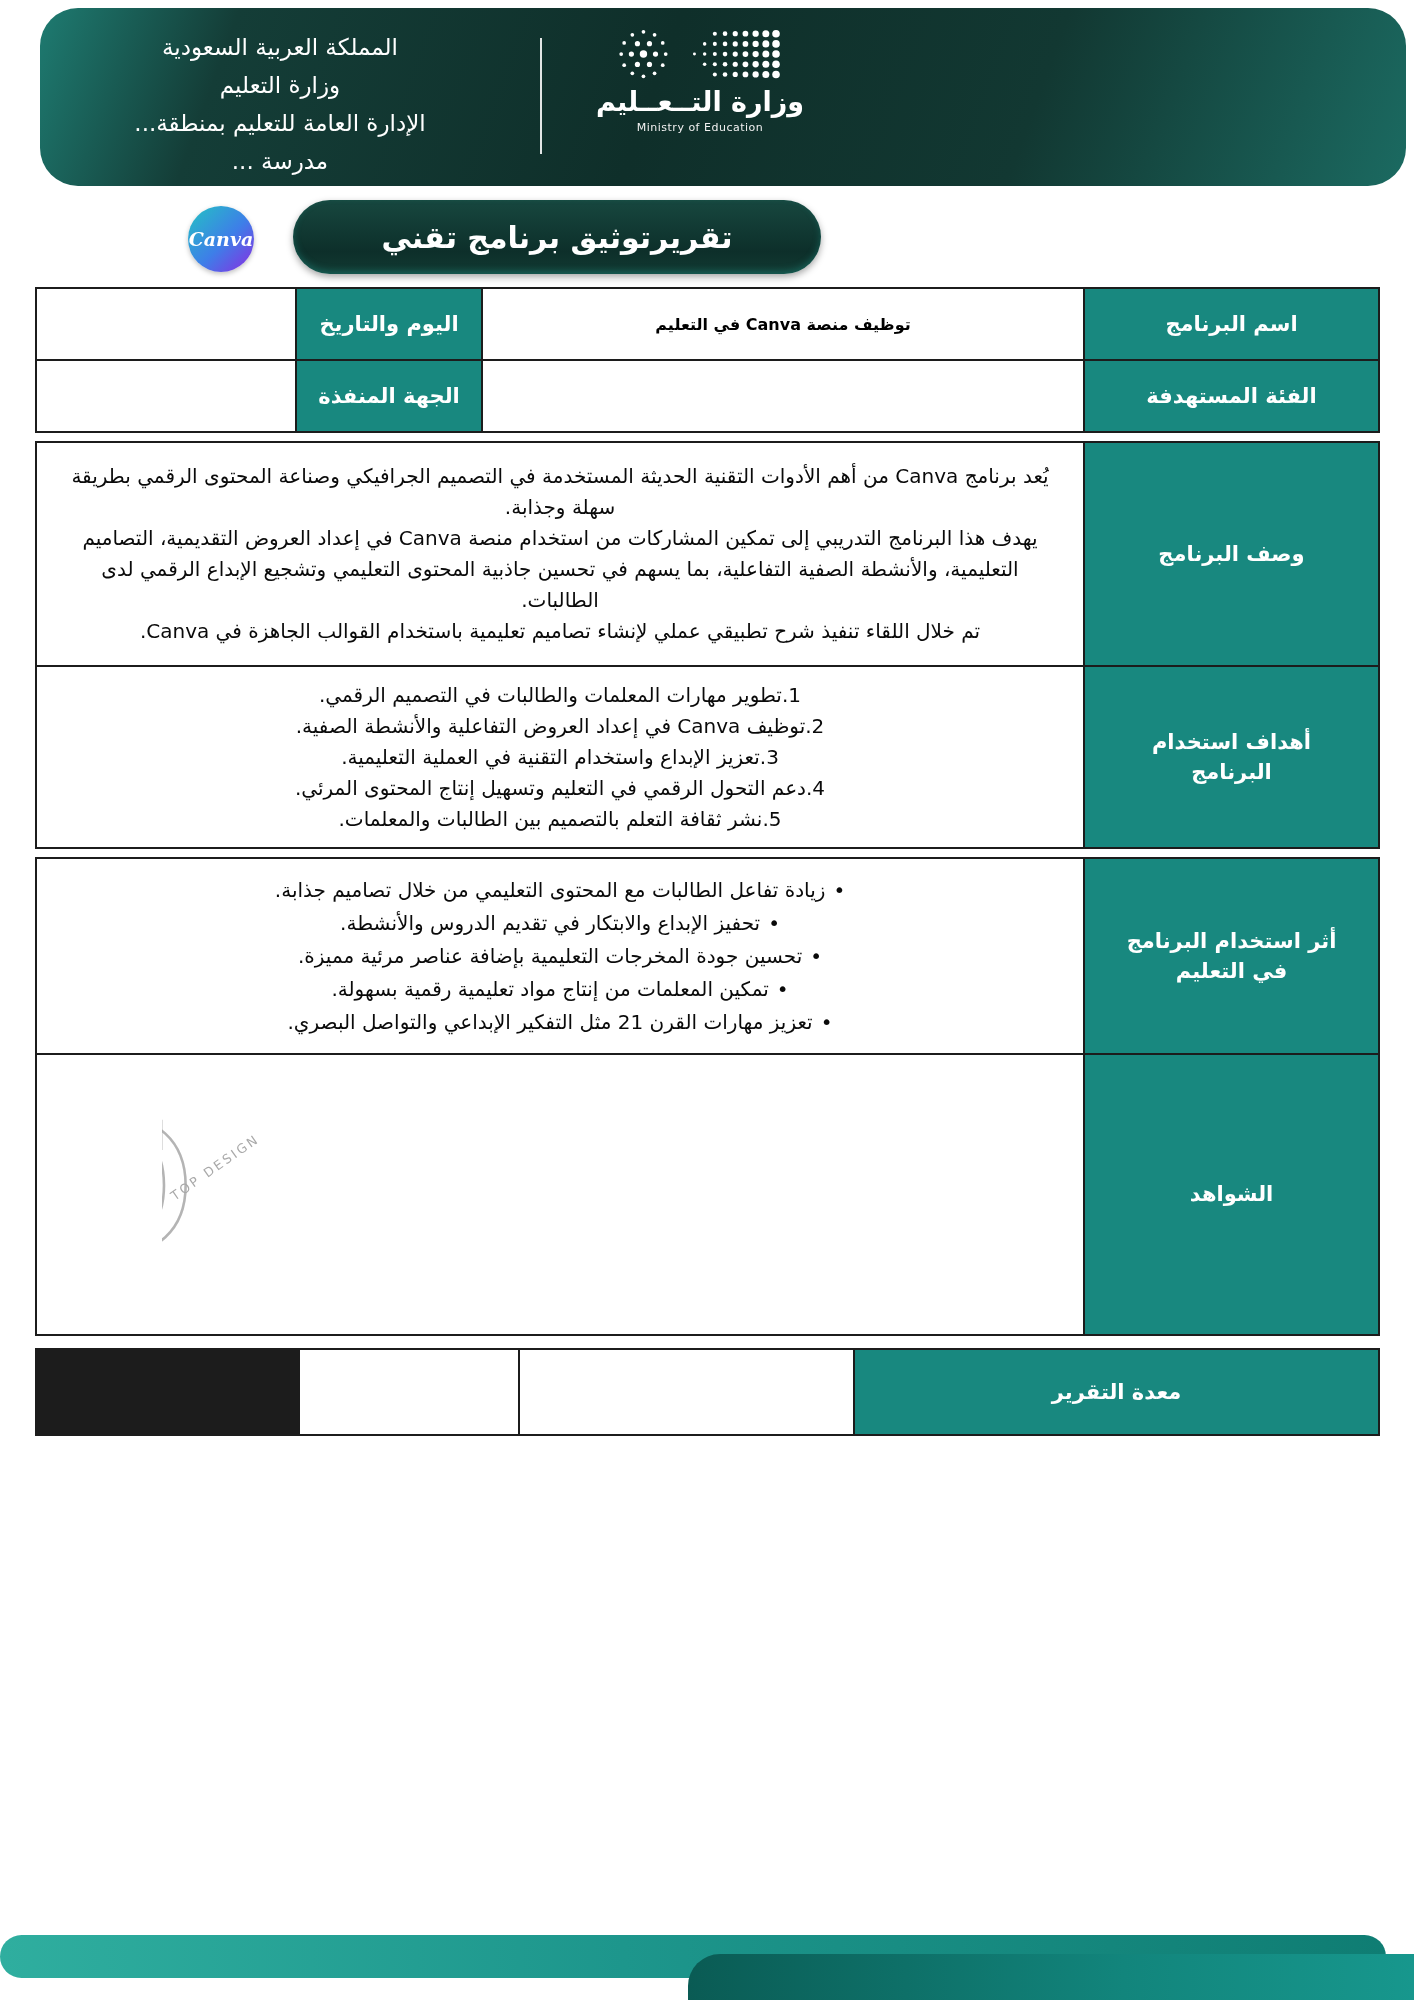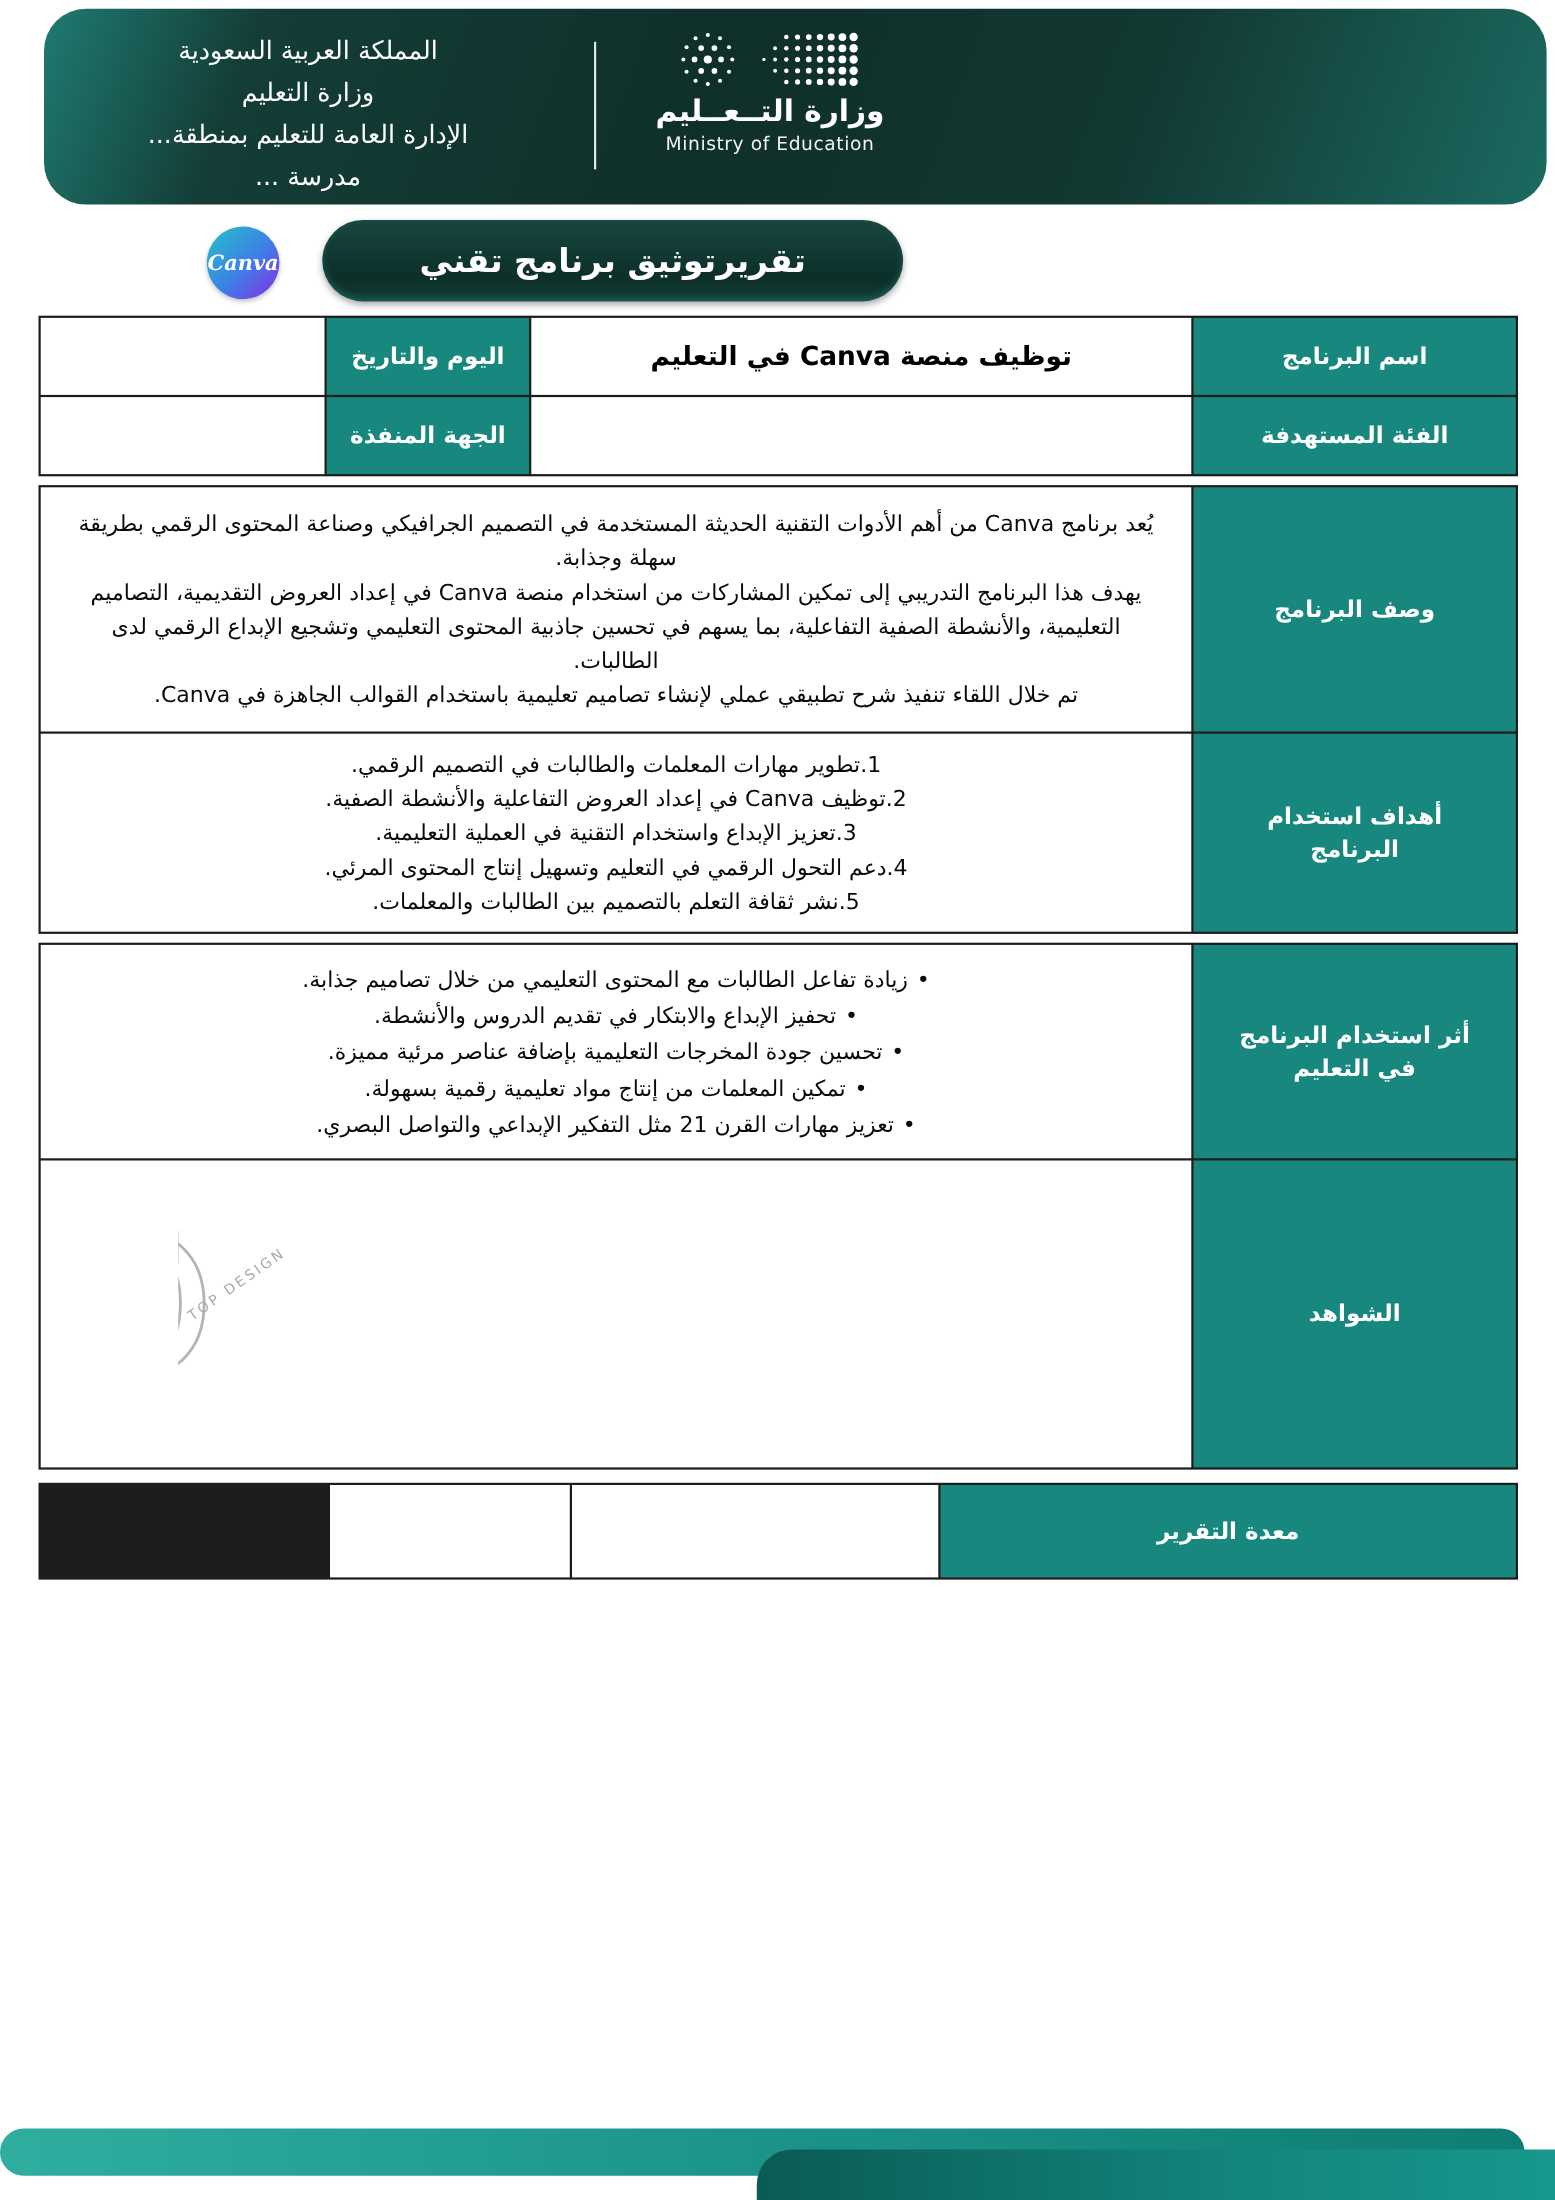--- a/index.html
+++ b/index.html
@@ -11,21 +11,21 @@
   .top-banner{
     position:absolute; left:40px; top:8px; width:1366px; height:178px;
     border-radius:38px;
     background:linear-gradient(110deg,#1e7b71 0%,#143d37 14%,#0f2f2a 45%,#123832 72%,#1b6a61 100%);
   }
   .org-block{ position:absolute; left:70px; top:20px; width:340px; color:#fff; text-align:center; direction:rtl; }
   .org-line{ font-size:23px; line-height:38px; font-weight:500; }
   .header-divider{ position:absolute; left:500px; top:30px; width:2px; height:116px; background:rgba(255,255,255,.88); }
   .ministry{ position:absolute; left:535px; top:18px; width:250px; display:flex; flex-direction:column; align-items:center; color:#fff; }
   .ministry-ar{ font-size:27px; font-weight:bold; margin-top:2px; letter-spacing:1px; }
-  .ministry-en{ font-size:17px; margin-top:4px; letter-spacing:.5px; color:#f2f2f2; }
+  .ministry-en{ font-size:11px; margin-top:4px; letter-spacing:.5px; color:#f2f2f2; }
 
   
   .canva-badge{
     position:absolute; left:188px; top:206px; width:66px; height:66px; border-radius:50%;
     background:linear-gradient(135deg,#23c3c3 0%,#3e7ee8 55%,#8a2be2 100%);
     display:flex; align-items:center; justify-content:center;
     color:#fff; font-family:"DejaVu Serif", serif; font-style:italic; font-weight:bold; font-size:19px;
     box-shadow:0 2px 5px rgba(0,0,0,.25);
   }
   .title-pill{
@@ -42,21 +42,21 @@
     display:grid; background:#1c1c1c; padding:2px; gap:2px;
   }
   .tbl1{ top:287px; height:146px; grid-template-columns:293px 600px 184px 258px; grid-template-rows:70px 70px; }
   .tbl2{ top:441px; height:408px; grid-template-columns:293px 1046px; grid-template-rows:222px 180px; }
   .tbl3{ top:857px; height:479px; grid-template-columns:293px 1046px; grid-template-rows:194px 279px; }
   .tbl4{ top:1348px; height:88px; grid-template-columns:523px 333px 218px 261px; grid-template-rows:84px; }
 
   .cell{ background:#fff; display:flex; align-items:center; justify-content:center; }
   .cell.teal{ background:#18887f; color:#fff; font-weight:bold; font-size:21px; text-align:center; }
   .cell.teal .lbl{ display:inline-block; max-width:240px; line-height:1.45; }
-  .cell.value{ font-weight:bold; font-size:24px; color:#000; }
+  .cell.value{ font-weight:bold; font-size:16px; color:#000; }
 
   .cell.content{ flex-direction:column; justify-content:center; padding:14px 26px; text-align:center; direction:rtl; }
   .cell.content p{ margin:0; font-size:20px; line-height:31px; color:#0a0a0a; }
 
   .cell.list{ flex-direction:column; justify-content:center; text-align:center; direction:rtl; padding:10px 20px; }
   .li{ font-size:20px; color:#0a0a0a; }
   .li-obj{ line-height:31px; }
   .li-imp{ line-height:33px; }
   .blt{ margin-left:8px; }
 

